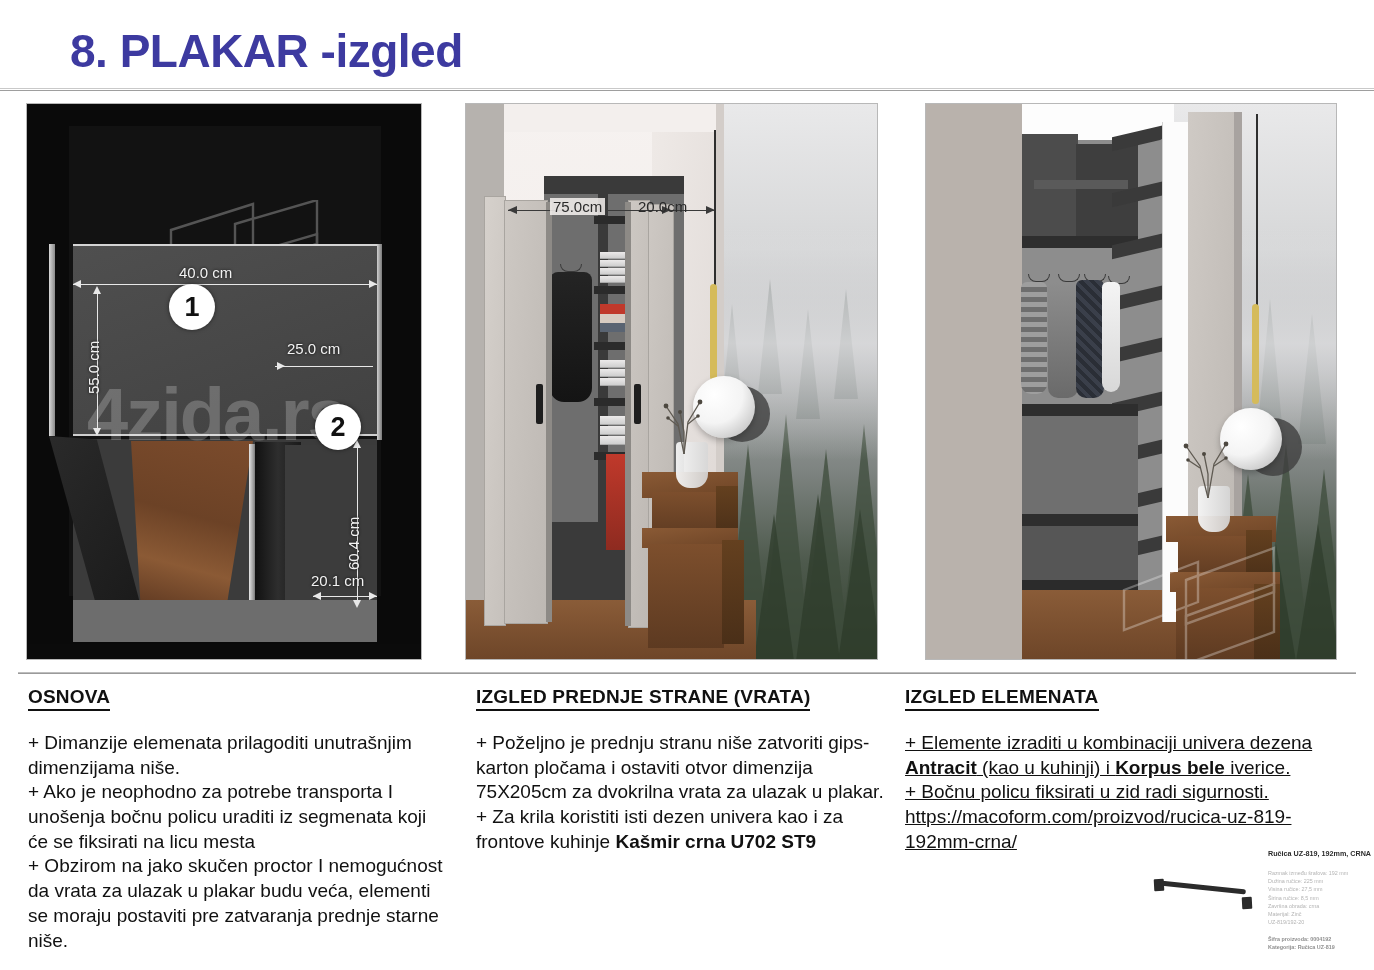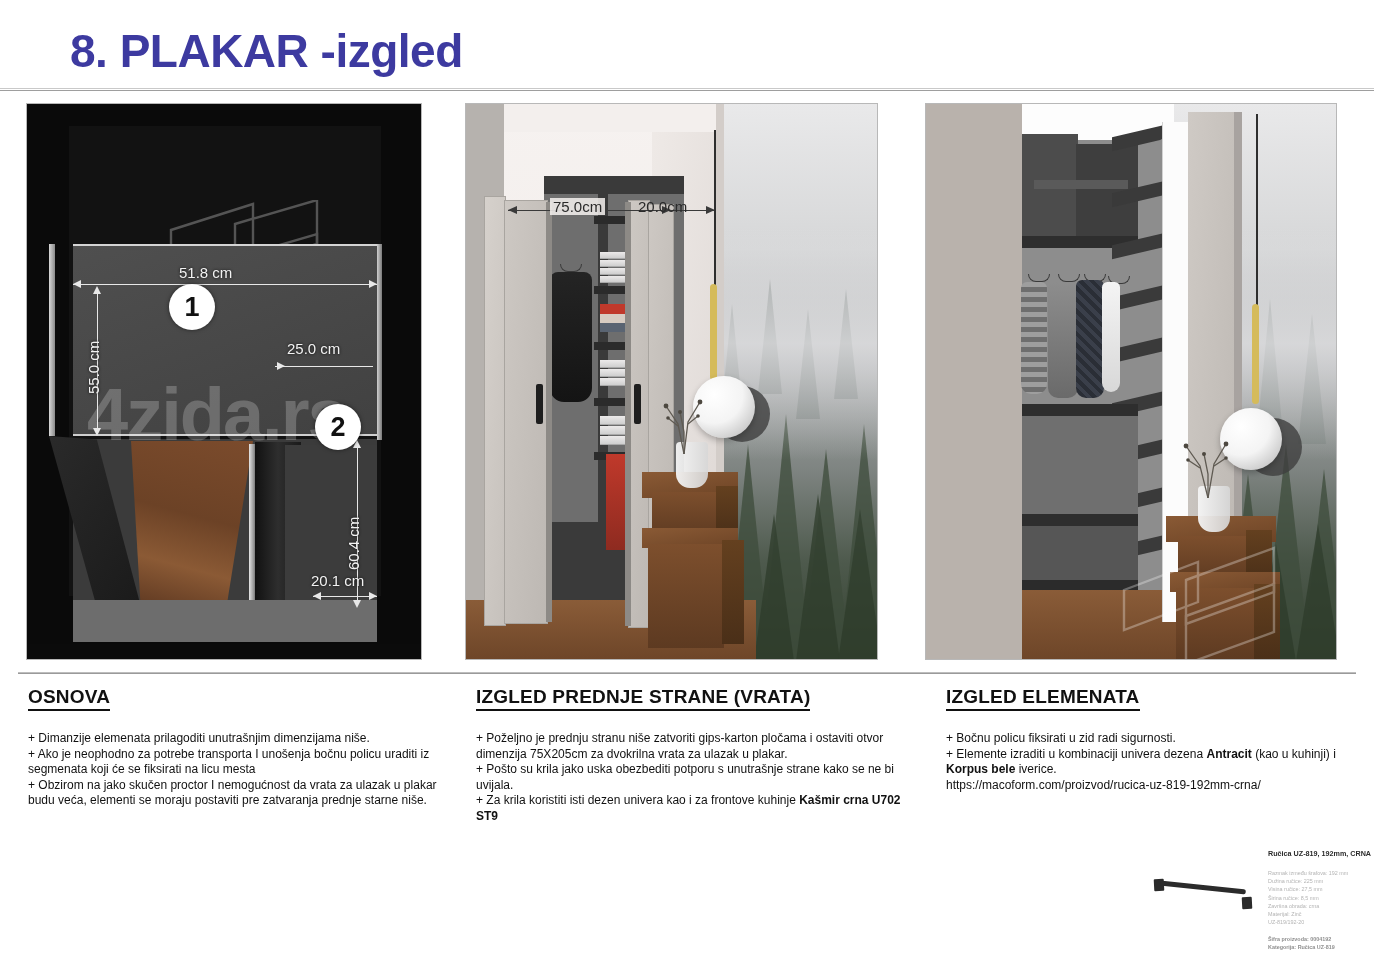--- a/index.html
+++ b/index.html
@@ -171,28 +171,28 @@
   .wm-outline { position:absolute; opacity:.3; pointer-events:none; }
 
   
   .divider { position:absolute; left:18px; top:672px; width:1338px; height:2px;
              background:linear-gradient(to bottom,#bdbdbd 0,#bdbdbd 1px,#9a9a9a 1px,#9a9a9a 2px); }
 
   
   .col { position:absolute; top:686px; color:#111; }
   #col-1 { left:28px;  width:420px; }
   #col-2 { left:476px; width:430px; }
-  #col-3 { left:946px; width:420px; }
+  #col-3 { left:905px; width:420px;text-decoration:underline; }
 
   .col h2 {
     font-size:19px; font-weight:bold; letter-spacing:.2px;
     border-bottom:2.5px solid #111; display:inline-block;
     padding-bottom:1px; margin-bottom:20px;
   }
-  .bullets { font-size:12px; line-height:1.30; }
+  .bullets { font-size:19px; line-height:1.30; }
   .bullets p { margin-bottom:0; }
   .bullets b { font-weight:bold; }
 
   
   .prod-card {
     position:absolute; left:1140px; top:843px; width:248px; height:122px;
     background:#ffffff; overflow:hidden;
   }
   .prod-img { position:absolute; left:6px; top:22px; width:118px; height:58px; }
   .prod-title {
@@ -239,21 +239,21 @@
     <div class="p1-topbox-in"></div>
   </div>
   <div class="p1-left-rail"></div>
   <div class="p1-right-rail"></div>
 
   <div class="wm-text">4zida.rs</div>
 
   <div class="dim-line dim-h" style="left:46px; top:180px; width:304px;"></div>
   <div class="arrow arr-l" style="left:46px; top:176px;"></div>
   <div class="arrow arr-r" style="left:342px; top:176px;"></div>
-  <div class="dim-label" style="left:152px; top:160px;">51.8 cm</div>
+  <div class="dim-label" style="left:152px; top:160px;">40.0 cm</div>
 
   <div class="dim-line dim-v" style="left:70px; top:188px; width:1px; height:140px;"></div>
   <div class="arrow arr-u" style="left:66px; top:182px;"></div>
   <div class="arrow arr-d" style="left:66px; top:324px;"></div>
   <div class="dim-label vert" style="left:58px; top:290px;">55.0 cm</div>
 
   <div class="dim-line dim-h" style="left:248px; top:262px; width:98px;"></div>
   <div class="arrow arr-r" style="left:250px; top:258px;"></div>
   <div class="dim-label" style="left:260px; top:236px;">25.0 cm</div>
 
@@ -503,30 +503,29 @@
     <p>+ Dimanzije  elemenata prilagoditi unutrašnjim dimenzijama niše.</p>
     <p>+  Ako je neophodno za potrebe transporta I unošenja bočnu policu uraditi iz segmenata koji će se fiksirati na licu mesta</p>
     <p>+ Obzirom na jako skučen proctor I nemogućnost da vrata za ulazak u plakar budu veća, elementi se moraju postaviti pre zatvaranja  prednje starne niše.</p>
   </div>
 </div>
 
 <div class="col" id="col-2">
   <h2>IZGLED PREDNJE STRANE (VRATA)</h2>
   <div class="bullets">
     <p>+ Poželjno je prednju stranu niše zatvoriti gips-karton pločama i ostaviti otvor dimenzija 75X205cm za dvokrilna vrata za ulazak u plakar.</p>
-    <p>+  Pošto su krila jako  uska obezbediti potporu s unutrašnje strane kako se ne bi uvijala.</p>
     <p><span>+ Za krila koristiti isti dezen univera kao i za frontove kuhinje </span><b>Kašmir crna U702 ST9</b></p>
   </div>
 </div>
 
 <div class="col" id="col-3">
   <h2>IZGLED ELEMENATA</h2>
   <div class="bullets">
+    <p><span>+ Elemente izraditi u kombinaciji univera dezena </span><b>Antracit</b><span>  (kao u kuhinji) i </span><b>Korpus bele</b><span> iverice.</span></p>
     <p>+ Bočnu policu fiksirati u zid radi sigurnosti.</p>
-    <p><span>+ Elemente izraditi u kombinaciji univera dezena </span><b>Antracit</b><span>  (kao u kuhinji) i </span><b>Korpus bele</b><span> iverice.</span></p>
     <p>https://macoform.com/proizvod/rucica-uz-819-192mm-crna/</p>
   </div>
 </div>
 
 <div class="prod-card">
   <svg class="prod-img" viewBox="0 0 118 58">
     <g fill="#2b2b2b">
       <rect x="8" y="14" width="10" height="12" rx="1" transform="rotate(-3 13 20)"></rect>
       <rect x="14" y="20" width="86" height="5" rx="2" transform="rotate(6 57 22)"></rect>
       <rect x="96" y="32" width="10" height="12" rx="1" transform="rotate(-3 101 38)"></rect>

